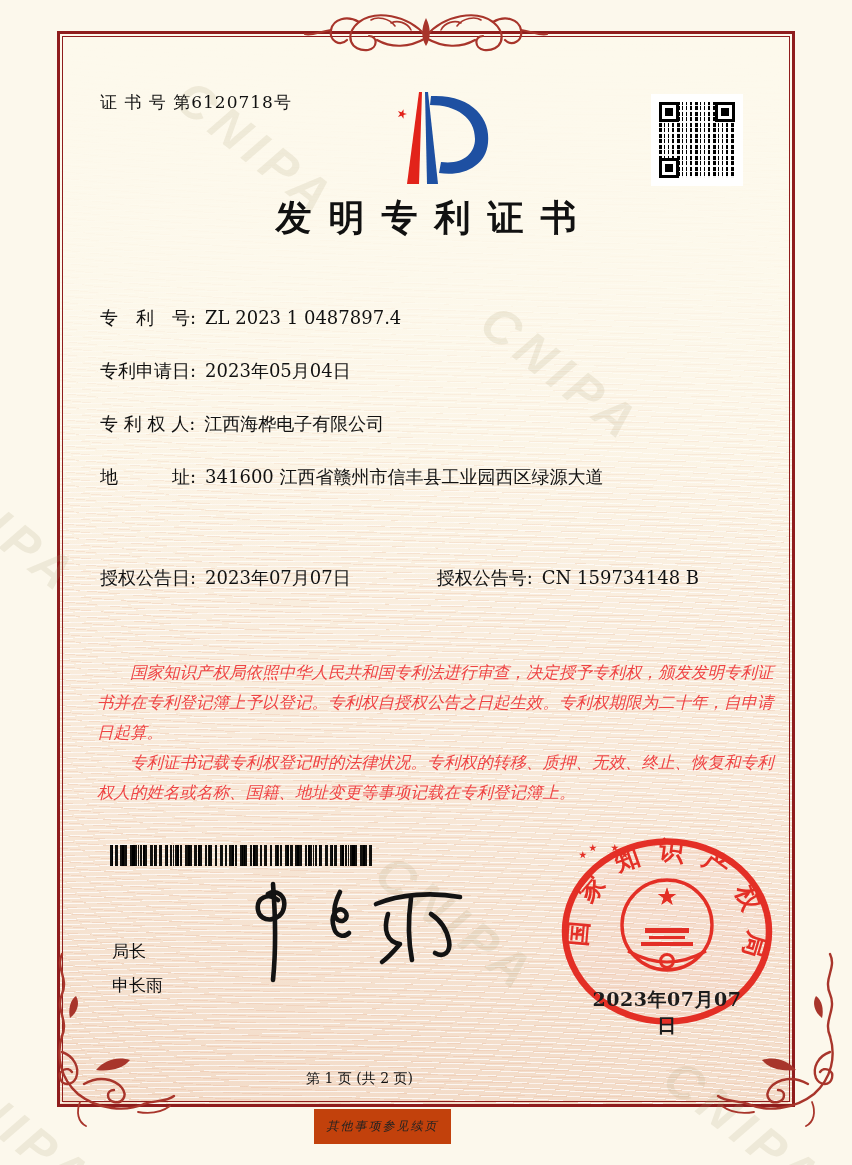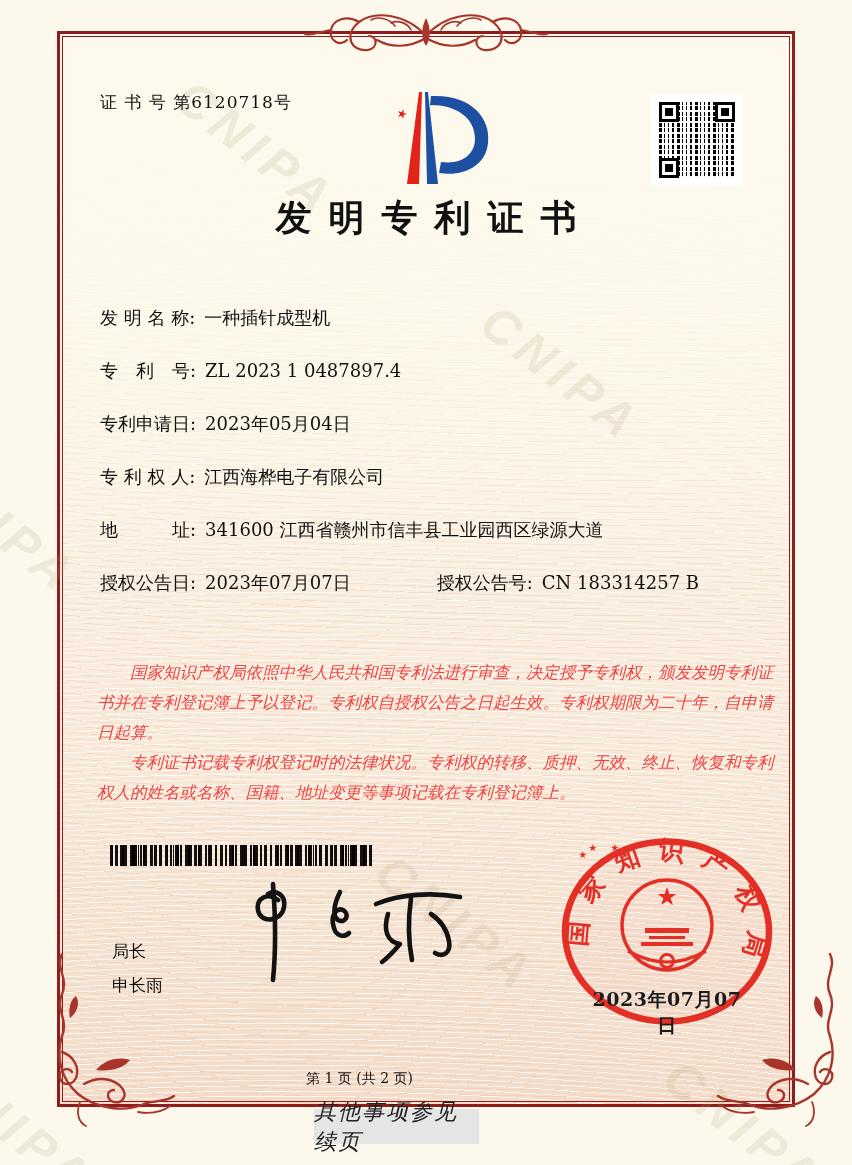--- a/index.html
+++ b/index.html
@@ -49,21 +49,21 @@
   .finder::after{content:"";position:absolute;left:3px;top:3px;width:8px;height:8px;background:#000;}
   .f-tl{left:0;top:0;} .f-tr{right:0;top:0;} .f-bl{left:0;bottom:0;}
   .title{
     position:absolute;left:0;top:194px;width:852px;text-align:center;
     font-size:36px;font-weight:bold;letter-spacing:17px;padding-left:17px;box-sizing:border-box;
   }
   
   .fields{position:absolute;left:100px;top:308px;width:660px;font-size:18px;}
   .frow{height:20px;line-height:20px;margin-bottom:33px;white-space:nowrap;}
   .flabel{display:inline-block;margin-right:9px;}
-  .second{margin-left:86px;}
+  .second{margin-left:86px;margin-top:48px;}
   
   .paras{position:absolute;left:97px;top:658px;width:678px;font-size:16.5px;line-height:30px;
          font-style:italic;color:#ef4444;}
   .paras p{margin:0;text-indent:2em;}
   
   .barcode{
     position:absolute;left:110px;top:845px;width:262px;height:21px;
     background-image:
       repeating-linear-gradient(90deg,#11100e 0 2px,transparent 2px 5px),
       repeating-linear-gradient(90deg,#16140f 0 1px,transparent 1px 7px),
@@ -74,23 +74,23 @@
   .sig{position:absolute;left:248px;top:880px;}
   
   .seal{position:absolute;left:558px;top:835px;opacity:0.95;}
   .seal-date{
     position:absolute;left:587px;top:987px;width:160px;text-align:center;
     font-size:19px;font-weight:bold;color:#1c1c1c;letter-spacing:0.5px;z-index:4;
   }
   
   .page-info{position:absolute;left:0;top:1070px;width:719px;text-align:center;font-size:14px;}
   .note-box{
-    position:absolute;left:314px;top:1109px;width:165px;height:35px;background:#e5e5e5;
+    position:absolute;left:314px;top:1109px;width:137px;height:35px;background:#c2410c;
     display:flex;align-items:center;justify-content:center;
-    font-size:22px;font-style:italic;color:#222;z-index:4;letter-spacing:2px;
+    font-size:12px;font-style:italic;color:#222;z-index:4;letter-spacing:2px;
   }
 </style>
 </head>
 <body>
 
 <div class="wm" style="left:200px;top:68px">CNIPA</div>
 <div class="wm" style="left:505px;top:293px">CNIPA</div>
 <div class="wm" style="left:-58px;top:445px">CNIPA</div>
 <div class="wm" style="left:400px;top:843px">CNIPA</div>
 <div class="wm" style="left:-42px;top:1048px">CNIPA</div>
@@ -167,36 +167,33 @@
       <div class="finder f-tl"></div>
       <div class="finder f-tr"></div>
       <div class="finder f-bl"></div>
     </div>
   </div>
 
   <div class="title">发明专利证书</div>
 
   <div class="fields">
     <div class="frow">
-      <span class="flabel">发 明 名 称:</span><span>一种插针成型机</span>
-    </div>
-    <div class="frow">
       <span class="flabel">专　利　号:</span><span>ZL 2023 1 0487897.4</span>
     </div>
     <div class="frow">
       <span class="flabel">专利申请日:</span><span>2023年05月04日</span>
     </div>
     <div class="frow">
       <span class="flabel">专 利 权 人:</span><span>江西海桦电子有限公司</span>
     </div>
     <div class="frow">
       <span class="flabel">地　　　址:</span><span>341600 江西省赣州市信丰县工业园西区绿源大道</span>
     </div>
     <div class="frow">
-      <span class="flabel">授权公告日:</span><span>2023年07月07日</span><span class="flabel second">授权公告号:</span><span>CN 183314257 B</span>
+      <span class="flabel">授权公告日:</span><span>2023年07月07日</span><span class="flabel second">授权公告号:</span><span>CN 159734148 B</span>
     </div>
   </div>
 
   <div class="paras">
     <p>国家知识产权局依照中华人民共和国专利法进行审查，决定授予专利权，颁发发明专利证书并在专利登记簿上予以登记。专利权自授权公告之日起生效。专利权期限为二十年，自申请日起算。</p>
     <p>专利证书记载专利权登记时的法律状况。专利权的转移、质押、无效、终止、恢复和专利权人的姓名或名称、国籍、地址变更等事项记载在专利登记簿上。</p>
   </div>
 
   <div class="barcode"></div>
 

